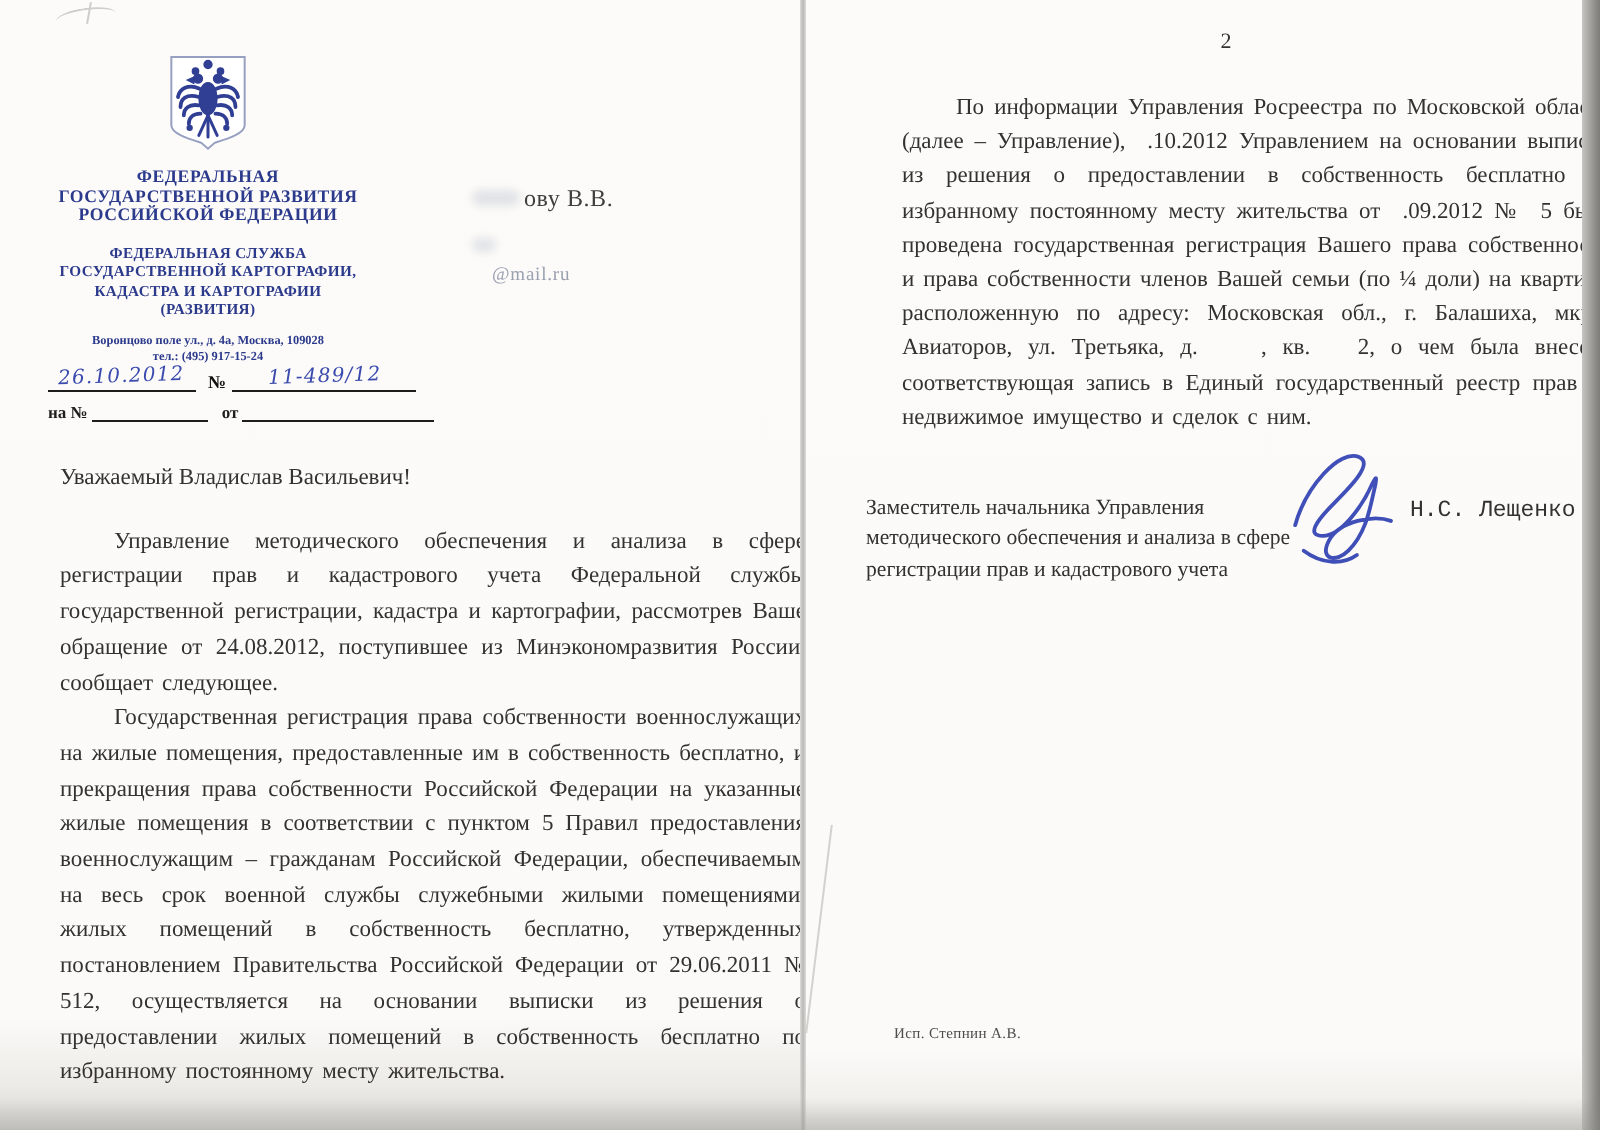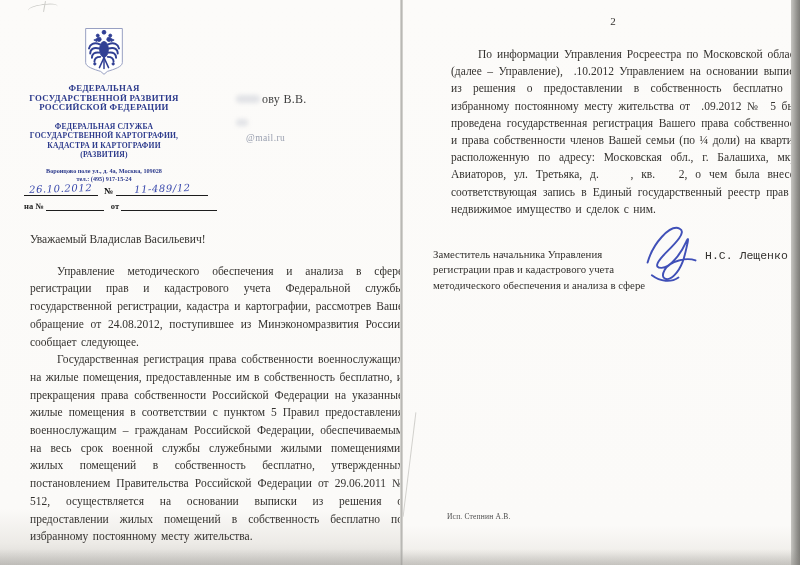--- a/index.html
+++ b/index.html
@@ -162,22 +162,22 @@
 
   <div class="page page2">
     <div class="crease"></div>
 
     <div class="pagenum">2</div>
 
     <p class="body2">По информации Управления Росреестра по Московской области (далее – Управление), &nbsp;.10.2012 Управлением на основании выписки из решения о предоставлении в собственность бесплатно по избранному постоянному месту жительства от &nbsp;.09.2012 № &nbsp;5 была проведена государственная регистрация Вашего права собственности и права собственности членов Вашей семьи (по ¼ доли) на квартиру, расположенную по адресу: Московская обл., г. Балашиха, мкр-н Авиаторов, ул. Третьяка, д. &nbsp;&nbsp;&nbsp;, кв. &nbsp;&nbsp;2, о чем была внесена соответствующая запись в Единый государственный реестр прав на недвижимое имущество и сделок с ним.</p>
 
     <div class="sigblock">
       <div>Заместитель начальника Управления</div>
+      <div>методического обеспечения и анализа в сфере</div>
       <div>регистрации прав и кадастрового учета</div>
-      <div>методического обеспечения и анализа в сфере</div>
     </div>
 
     <svg class="signature-svg" viewBox="0 0 60 62" aria-hidden="true">
       <g fill="none" stroke="#2b3db0" stroke-width="1.8" stroke-linecap="round" opacity="0.9">
         <path d="M8 40 C13 22 29 4 38 8 C45 11 34 22 26 30 C18 38 13 45 21 45 C30 45 40 30 44 21 C46 17 47 16 45 24 C43 33 41 44 33 52 C27 58 19 56 24 47 C29 38 45 35 53 38"></path>
         <path d="M12 52 C20 58 30 59 37 54"></path>
       </g>
     </svg>
 
     <div class="signame">Н.С. Лещенко</div>

